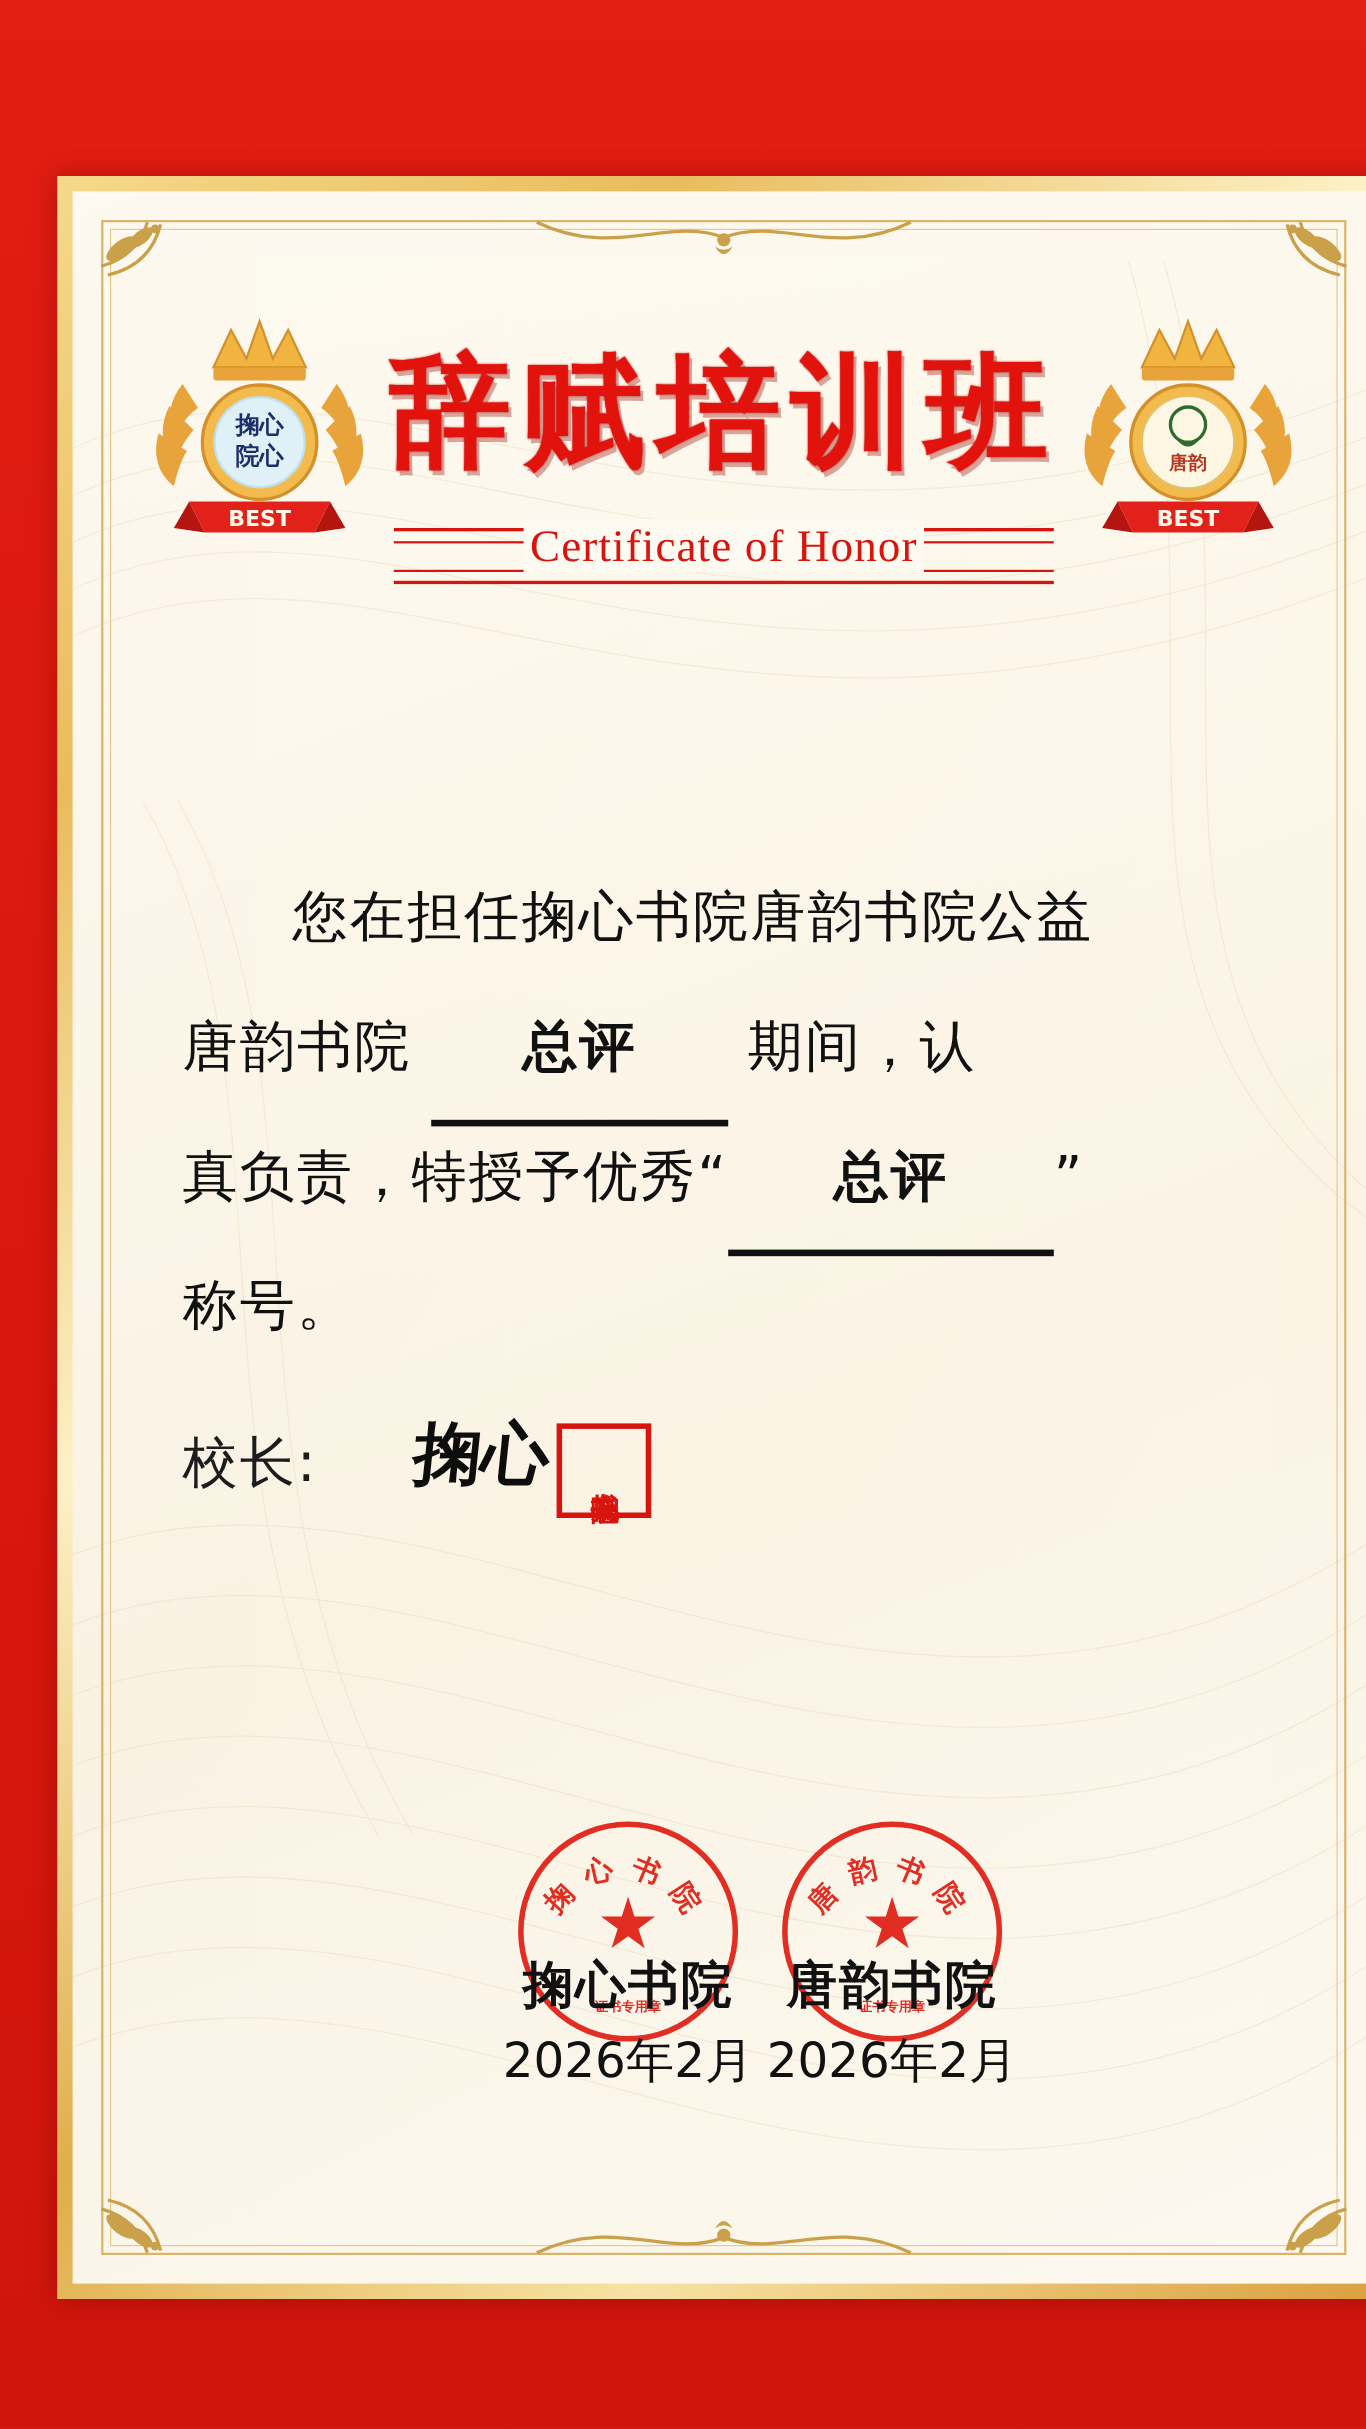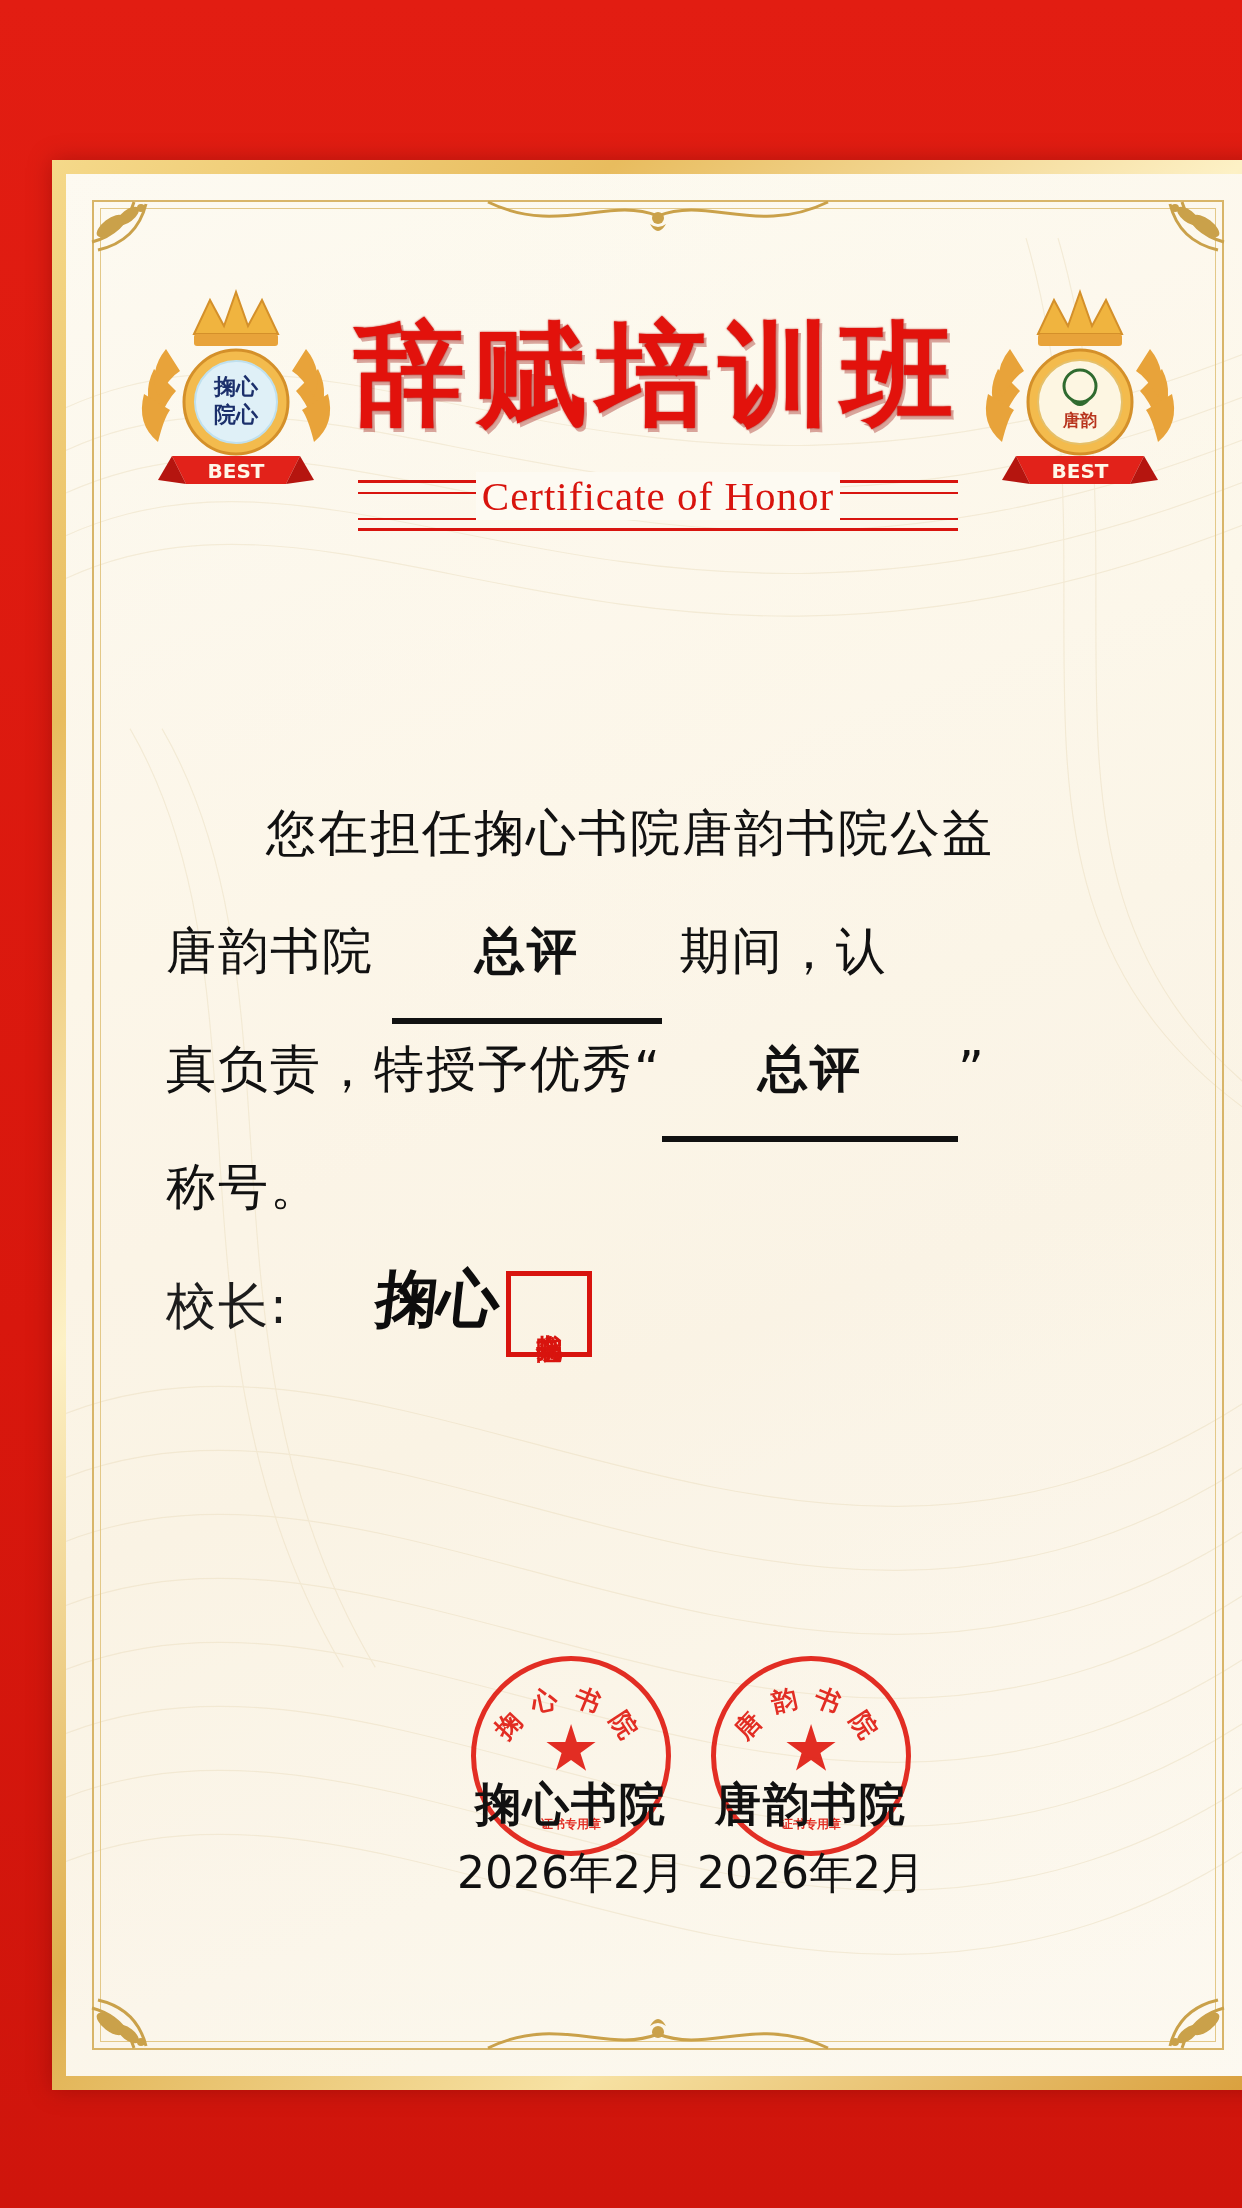--- a/index.html
+++ b/index.html
@@ -207,21 +207,21 @@
     bottom: -14px;
     height: 6px;
     background: #111;
   }
   .blank.w1 { width: 270px; }
   .blank.w2 { width: 296px; }
 
   .principal-row {
     position: relative;
     height: 150px;
-    margin-top: 11px;
+    margin-top: 34px;
   }
   .principal-label {
     position: absolute;
     left: 0; top: 16px;
     font-size: 50px;
     letter-spacing: 2px;
   }
   .signature {
     position: absolute;
     left: 210px;

